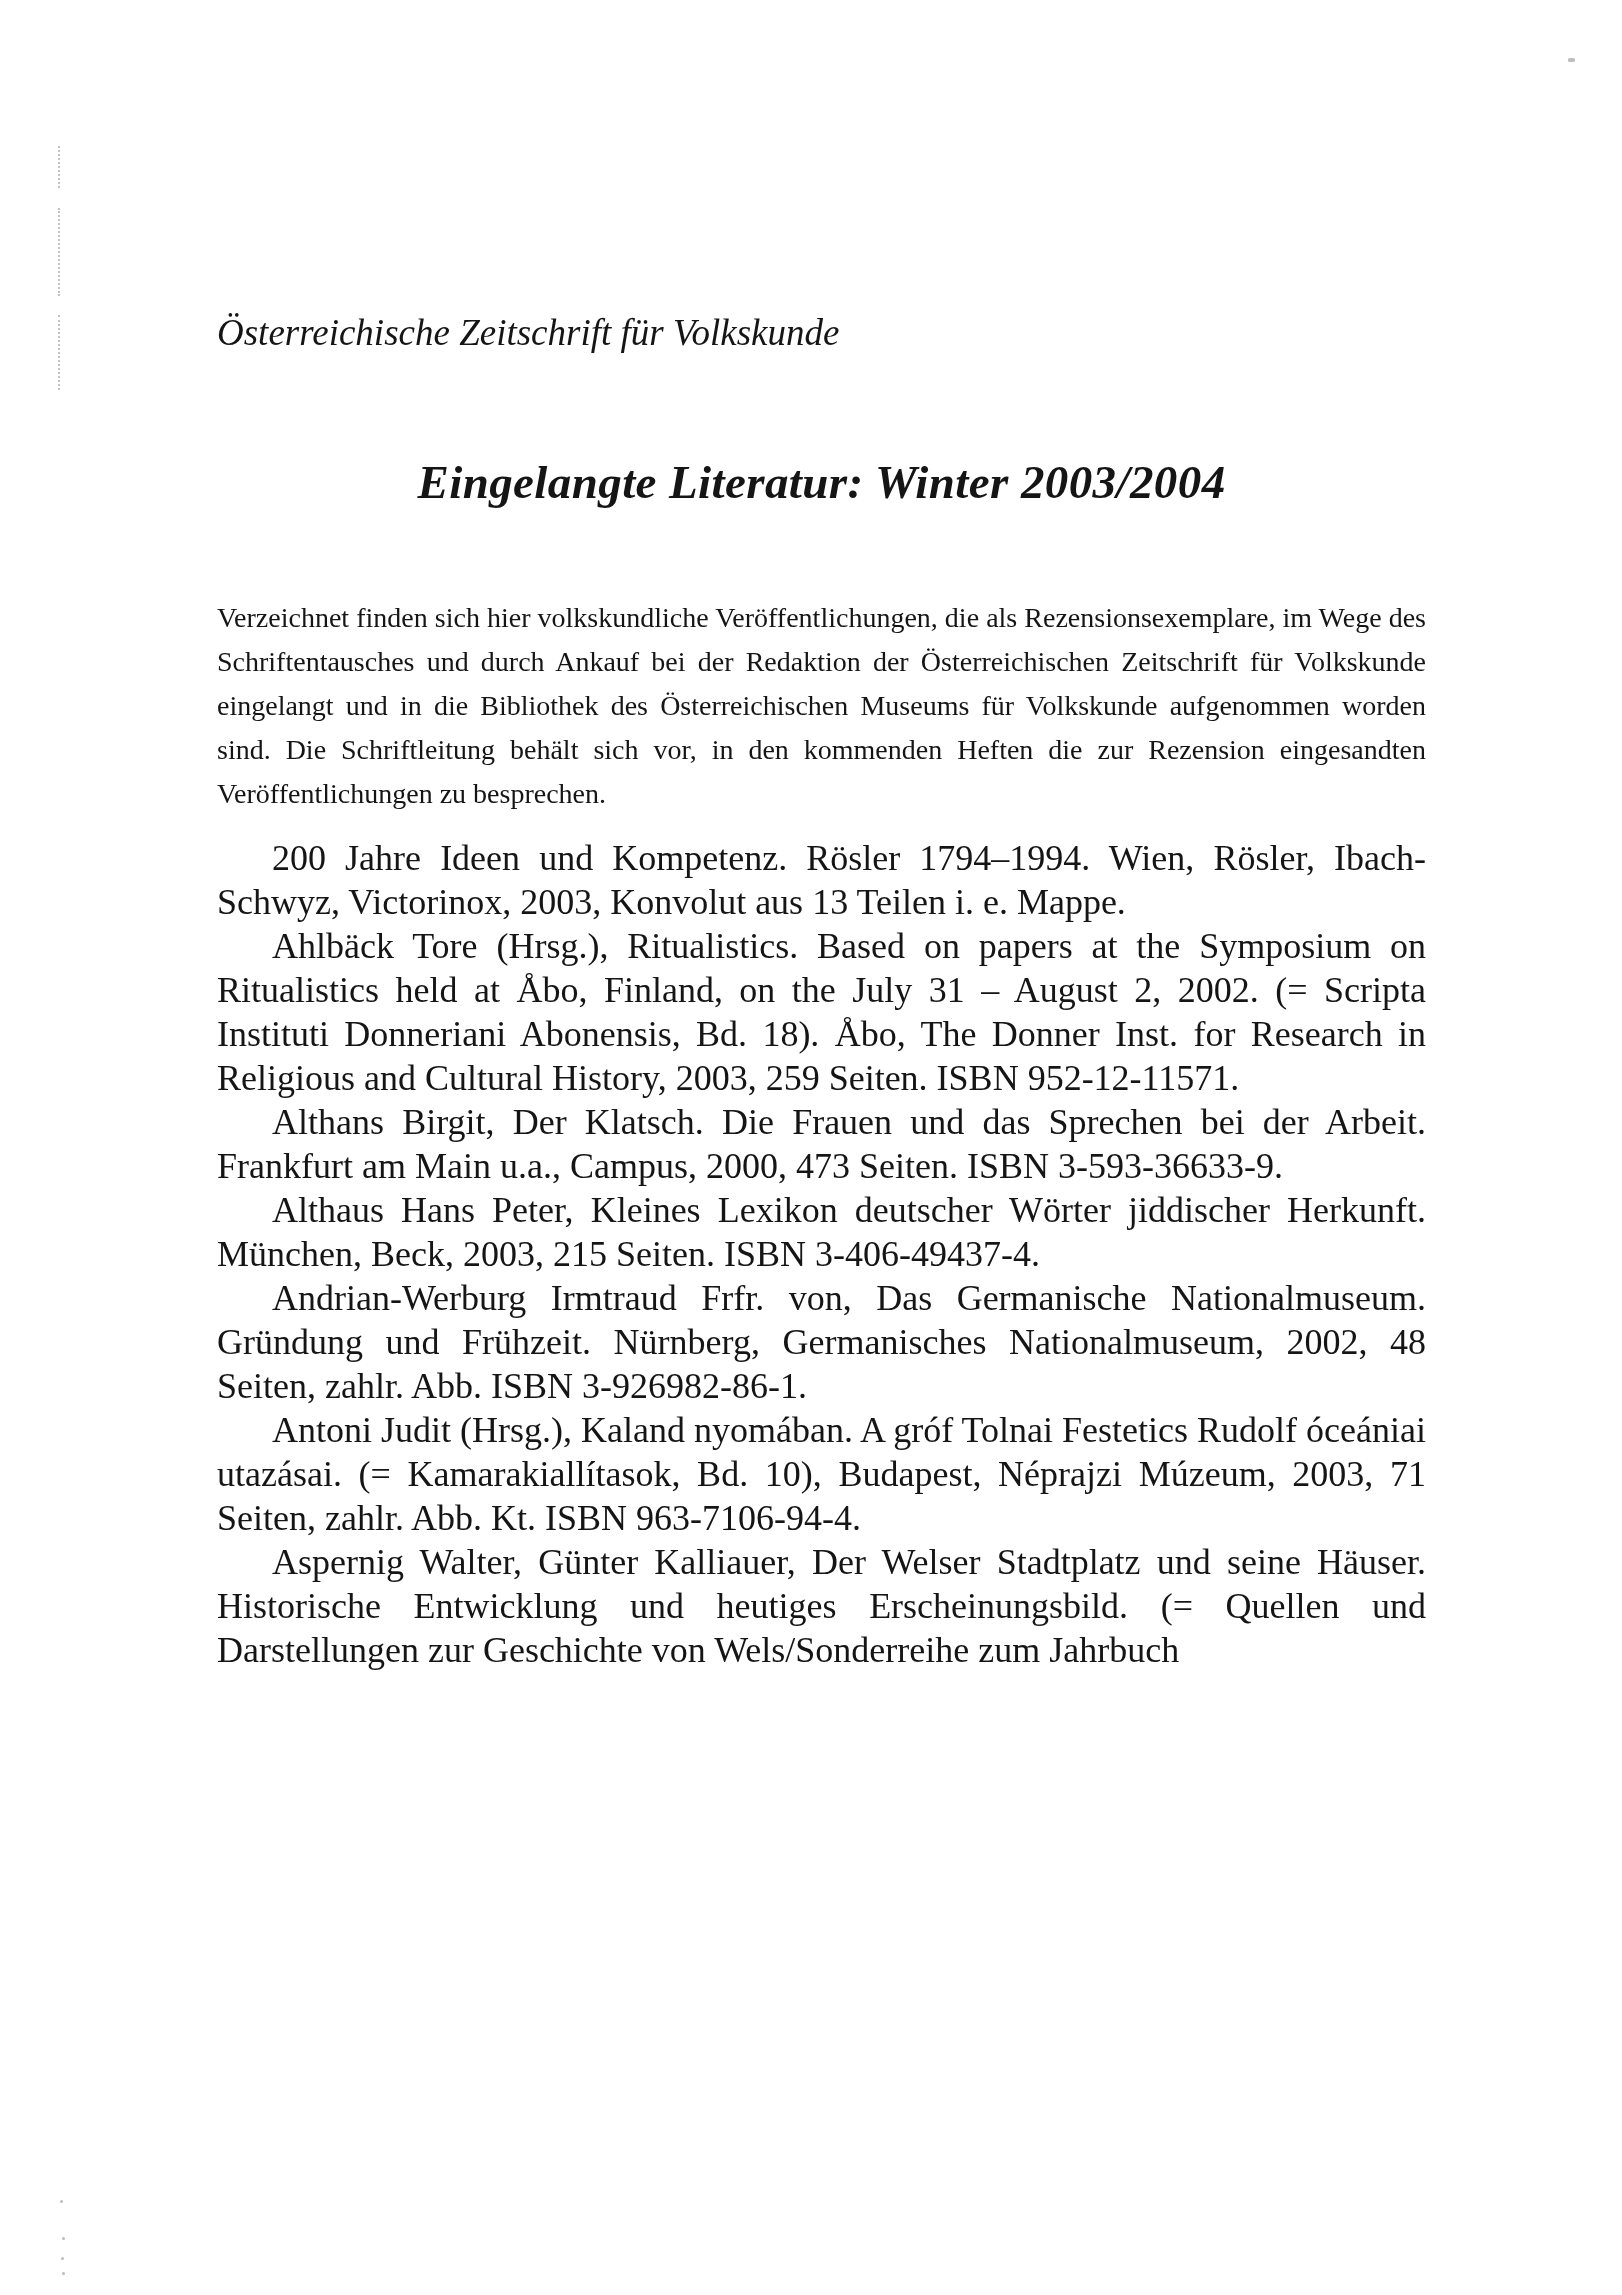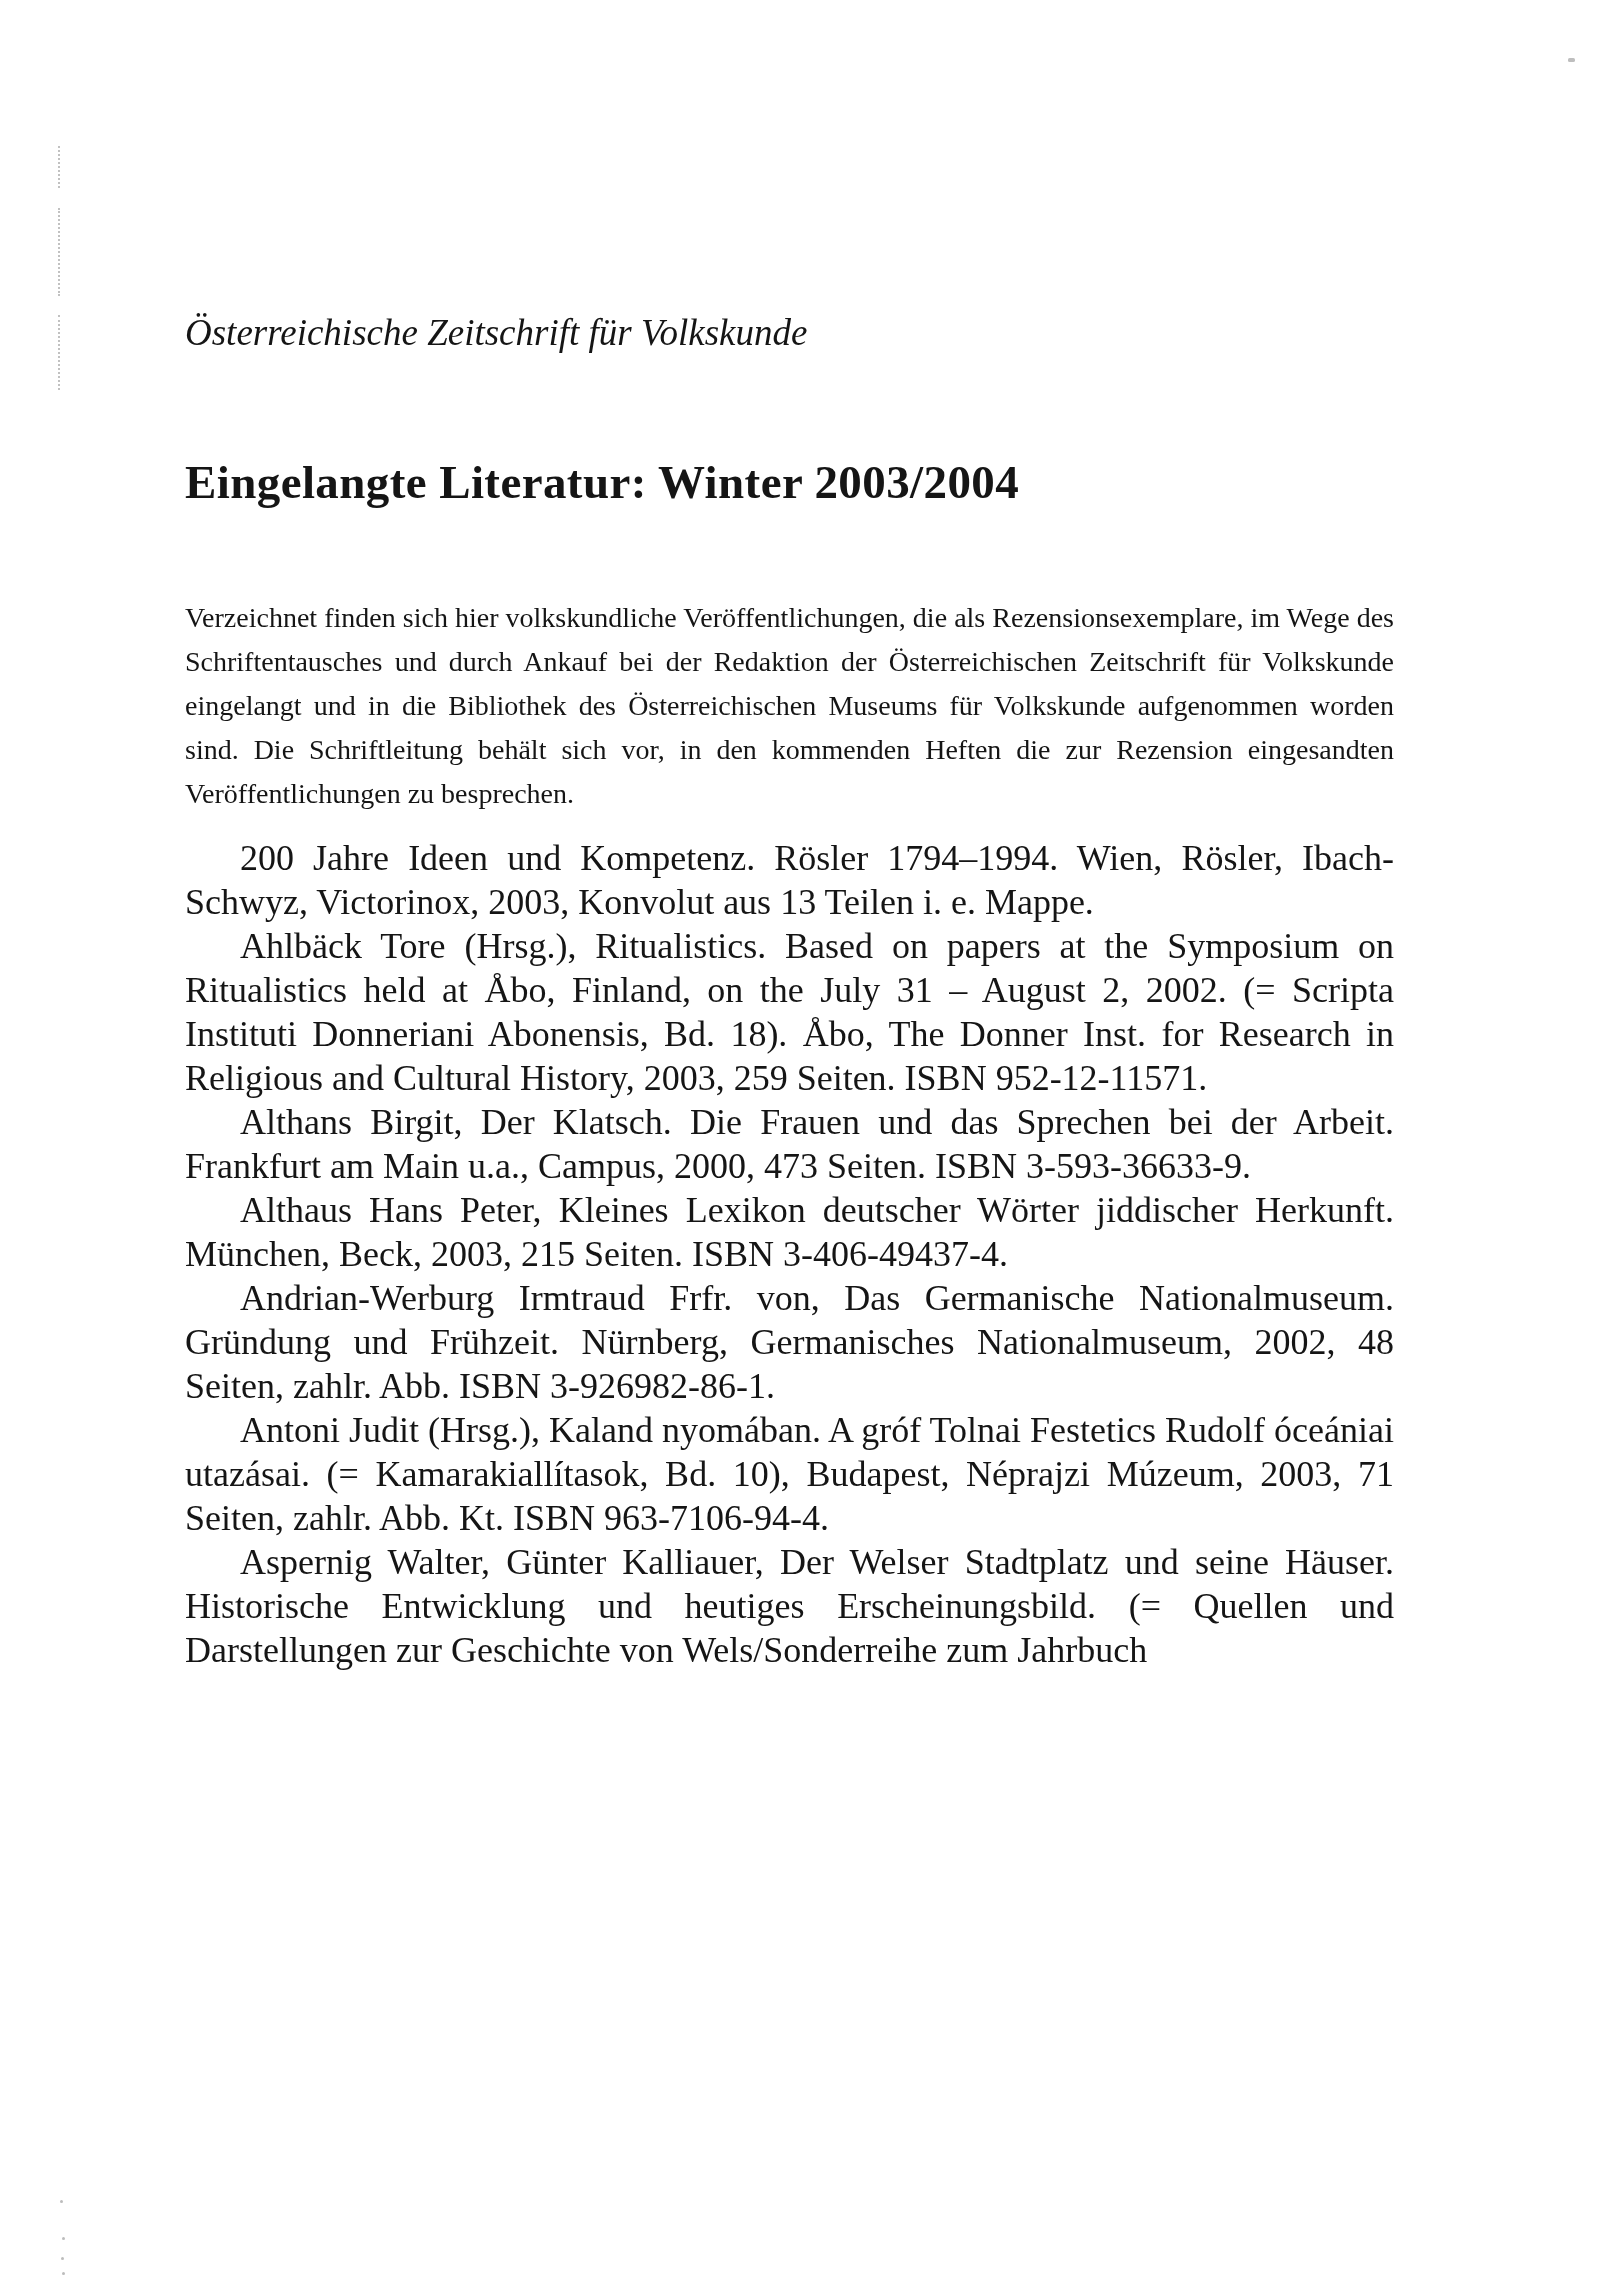--- a/index.html
+++ b/index.html
@@ -7,40 +7,41 @@
     position: relative;
     width: 1622px;
     height: 2295px;
     background: #ffffff;
     font-family: "Liberation Serif", "DejaVu Serif", serif;
     color: #151515;
     overflow: hidden;
   }
   .content {
     position: absolute;
-    left: 185px;
+    left: 217px;
     top: 0;
     width: 1209px;
   }
   .header-row {
     display: flex;
     justify-content: space-between;
     margin-top: 311px;
     font-style: italic;
     font-size: 37px;
     line-height: 44px;
     white-space: nowrap;
   }
   .page-title {
     margin: 99px 0 0 0;
-    text-align: left;
+    text-align: center;
     font-size: 47px;
     line-height: 57px;
     font-weight: bold;
     letter-spacing: 0.4px;
+    font-style: italic;
   }
   .intro {
     margin: 85px 0 0 0;
     font-size: 28px;
     line-height: 44px;
     text-align: justify;
   }
   .entries { margin-top: 19.5px; }
   .entry {
     margin: 0;

